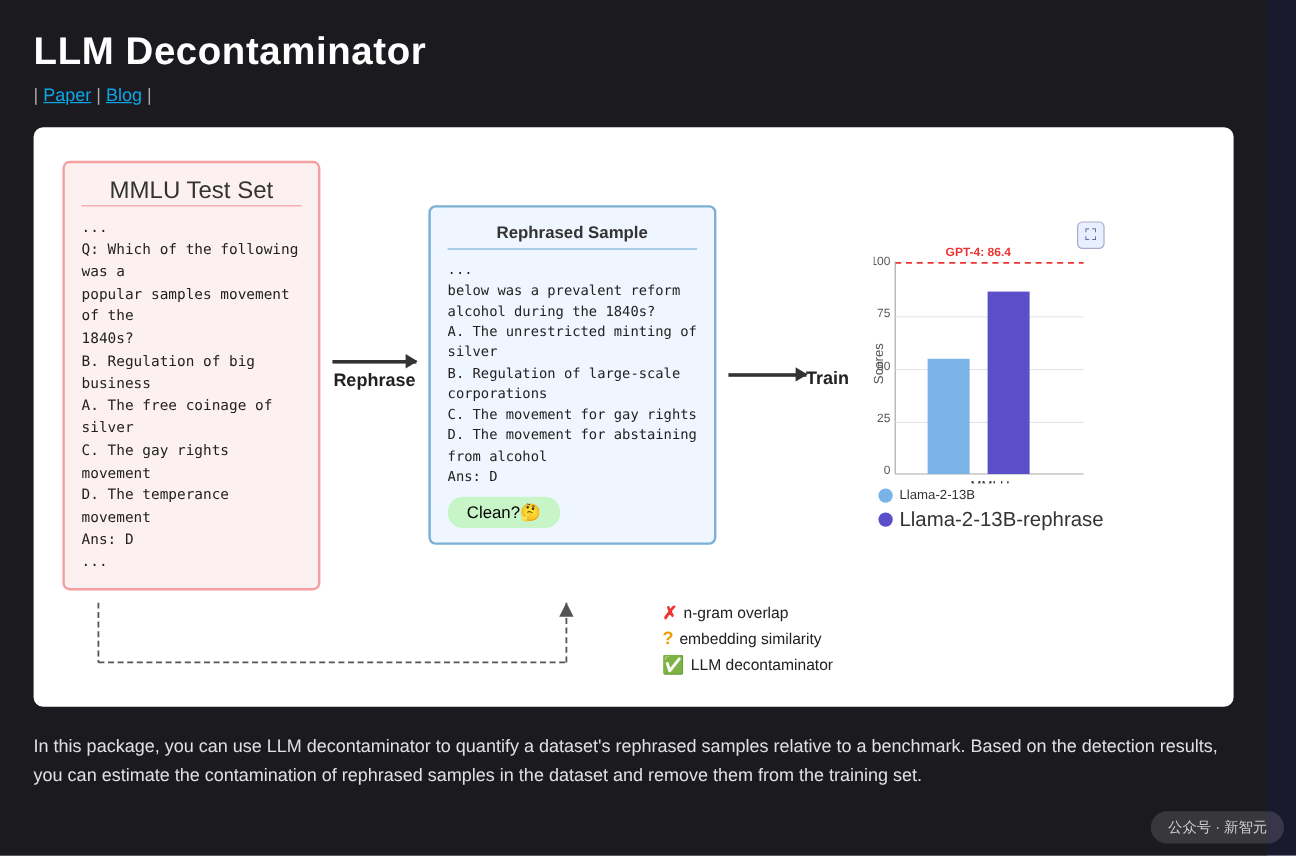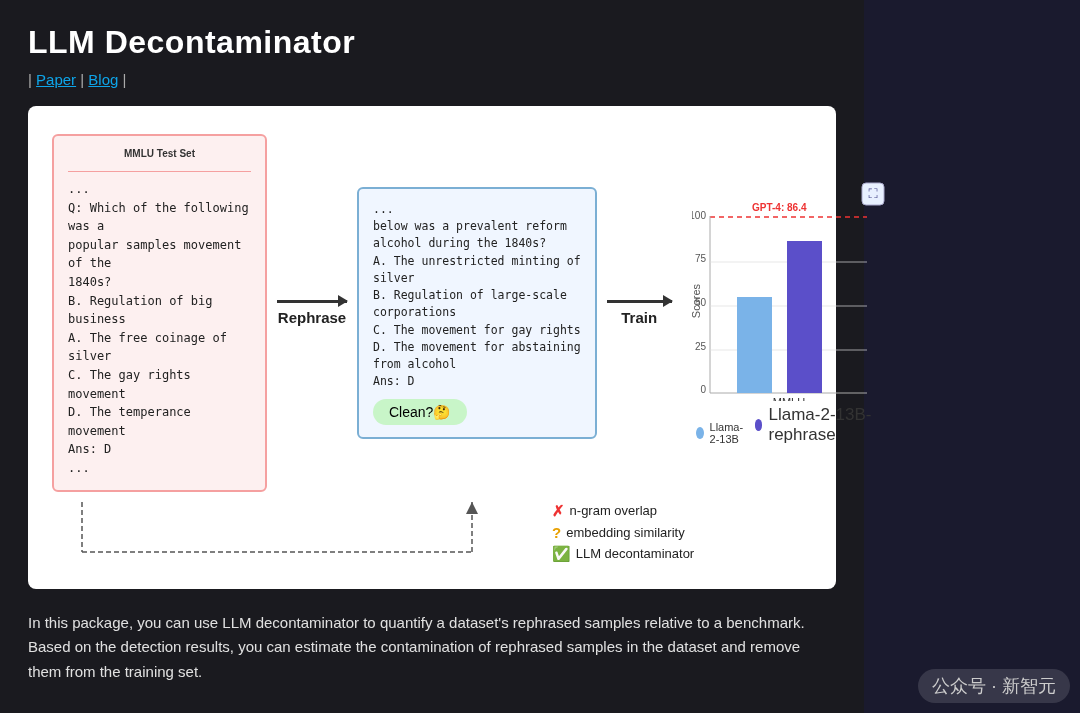--- a/index.html
+++ b/index.html
@@ -5,21 +5,21 @@
     * { box-sizing: border-box; margin: 0; padding: 0; }
     body {
       background: #1a1a2e;
       color: #e0e0e0;
       font-family: 'Segoe UI', Arial, sans-serif;
       width: 1080px;
       min-height: 713px;
     }
 
     .page-container {
-      width: 864px;
+      width: 1056px;
       min-height: 713px;
       background: #1a1a1f;
       padding: 24px 28px 24px 28px;
     }
 
     .title {
       font-size: 32px;
       font-weight: 700;
       color: #ffffff;
       margin-bottom: 10px;
@@ -62,25 +62,25 @@
       border: 2px solid #f5a0a0;
       background: #fdf0f0;
       border-radius: 6px;
       padding: 12px 14px 12px 14px;
       min-width: 200px;
       max-width: 215px;
       flex-shrink: 0;
     }
     .mmlu-box .box-title {
       text-align: center;
-      font-size: 10px;
-      font-weight: 700;
+      font-size: 20px;
+      font-weight: 400;
       color: #333;
       border-bottom: 1px solid #f5a0a0;
-      padding-bottom: 12px;
+      padding-bottom: 0;
       margin-bottom: 8px;
     }
     .mmlu-box .box-content {
       font-family: monospace;
       font-size: 12px;
       color: #222;
       line-height: 1.55;
     }
 
     
@@ -150,21 +150,21 @@
       padding: 5px 16px;
       font-size: 14px;
       font-weight: 400;
       color: #000000;
       margin-top: 8px;
     }
 
     
     .arrow-train {
       display: flex;
-      flex-direction: column;
+      flex-direction: row;
       align-items: center;
       justify-content: center;
       margin: 0 10px;
       flex-shrink: 0;
     }
     .arrow-train .arrow-line {
       width: 65px;
       height: 3px;
       background: #333;
       position: relative;
@@ -267,20 +267,21 @@
           <div>...</div>
         </div>
       </div>
 
       <div class="arrow-rephrase">
         <div class="arrow-line"></div>
         <div class="arrow-label">Rephrase</div>
       </div>
 
       <div class="rephrased-box">
+        <div class="box-title">Rephrased Sample</div>
         <div class="box-content">
           <div>...</div>
           <div>below was a prevalent reform</div>
           <div>alcohol during the 1840s?</div>
           <div>A. The unrestricted minting of</div>
           <div>silver</div>
           <div>B. Regulation of large-scale</div>
           <div>corporations</div>
           <div>C. The movement for gay rights</div>
           <div>D. The movement for abstaining</div>
@@ -320,21 +321,21 @@
 
           <rect x="45" y="116" width="35" height="96" fill="#7ab3e8"></rect>
 
           <rect x="95" y="60" width="35" height="152" fill="#5b4fc9"></rect>
 
           <text x="97" y="225" text-anchor="middle" font-size="11" fill="#333">MMLU</text>
 
           <text x="-120" y="8" transform="rotate(-90)" text-anchor="middle" font-size="11" fill="#555">Scores</text>
         </svg>
 
-        <div style="display:flex; flex-direction:row; gap:4px; margin-top:4px; margin-left:4px;align-items:flex-end;">
+        <div style="display:flex; flex-direction:column; gap:4px; margin-top:4px; margin-left:4px;">
           <div style="display:flex; align-items:center; gap:6px; font-size:11px; color:#333;">
             <span style="display:inline-block; width:12px; height:12px; border-radius:50%; background:#7ab3e8;"></span>
             <span>Llama-2-13B</span>
           </div>
           <div style="display:flex; align-items:center; gap:6px; font-size:17px; color:#333;">
             <span style="display:inline-block; width:12px; height:12px; border-radius:50%; background:#5b4fc9;"></span>
             <span>Llama-2-13B-rephrase</span>
           </div>
         </div>
       </div>
@@ -369,15 +370,15 @@
           <span style="font-size:15px;">✅</span>
           <span>LLM decontaminator</span>
         </div>
       </div>
     </div>
 
   </div>
 
   <div class="description-text">In this package, you can use LLM decontaminator to quantify a dataset's rephrased samples relative to a benchmark. Based on the detection results, you can estimate the contamination of rephrased samples in the dataset and remove them from the training set.</div>
 
-  <div class="watermark" style="position:absolute; bottom:10px; right:10px; background:rgba(255,255,255,0.13); border-radius:18px; padding:5px 14px; font-size:18px; color:#ccc; display:flex; align-items:center; gap:6px;">公众号 · 新智元</div>
+  <div class="watermark" style="position:absolute; bottom:10px; right:10px; background:rgba(255,255,255,0.13); border-radius:18px; padding:5px 14px; font-size:12px; color:#ccc; display:flex; align-items:center; gap:6px;">公众号 · 新智元</div>
 
 </div>
 
 </body></html>

